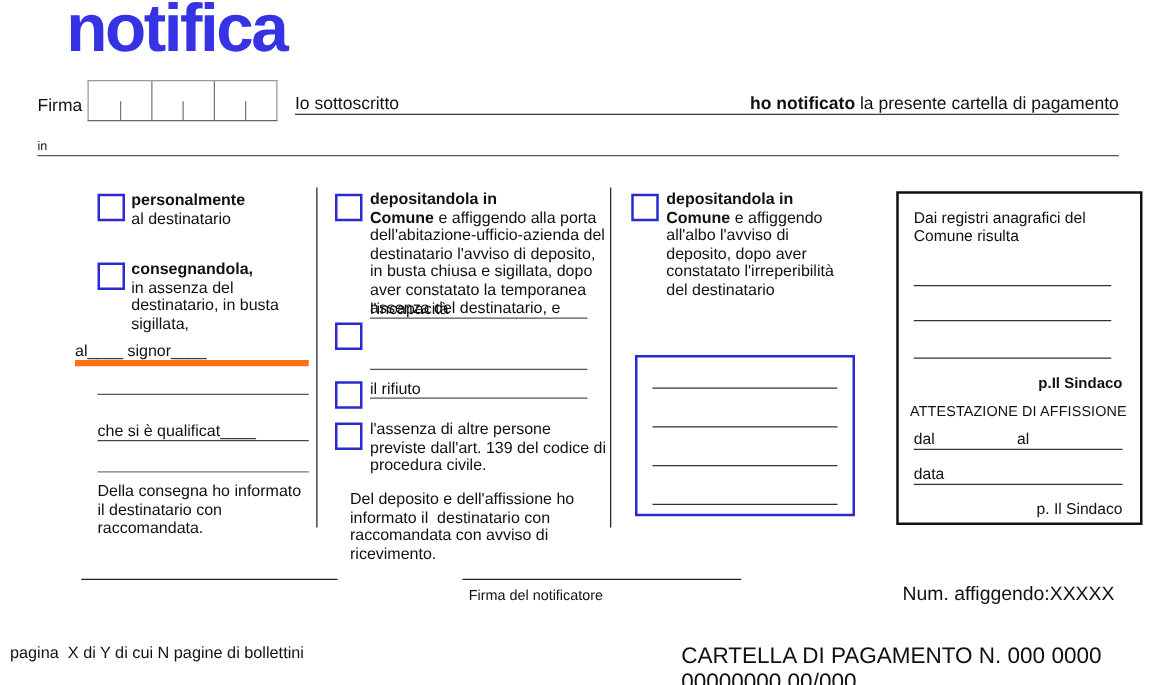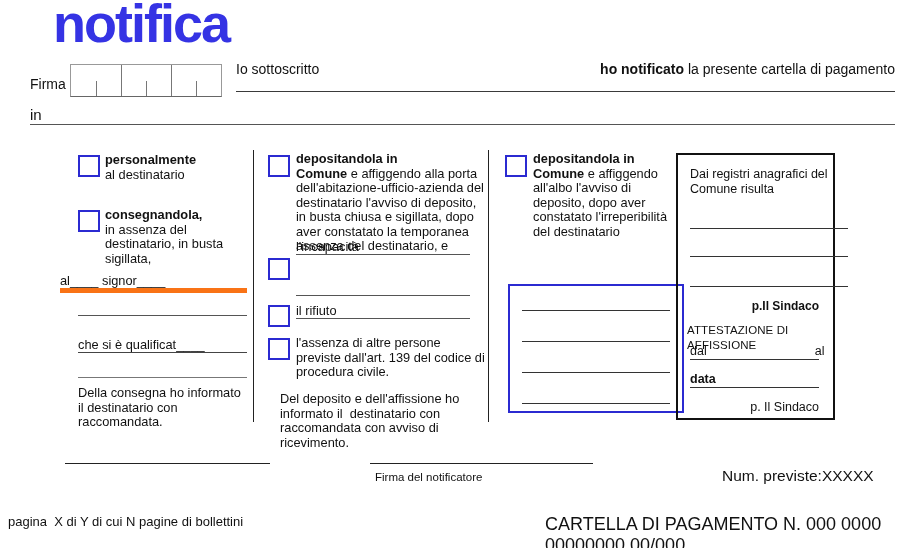--- a/index.html
+++ b/index.html
@@ -12,23 +12,23 @@
 
   
   .lbl-oggi{position:absolute;left:30px;top:76px;font-size:14px;}
   .comb{position:absolute;left:70px;top:64px;width:150px;height:31px;
         border:1px solid #999;border-bottom-color:#666;}
   .comb .tick{position:absolute;width:1px;background:#777;bottom:0;}
   .comb .tall{top:0;}
   .comb .short{top:50%;}
   .row-sottoscritto{position:absolute;left:236px;top:62px;width:659px;height:30px;
         border-bottom:1.5px solid #3a3a3a;font-size:14px;display:flex;
-        align-items:flex-end;justify-content:space-between;padding-bottom:14px;box-sizing:border-box;}
+        align-items:flex-end;justify-content:space-between;padding-bottom:1px;box-sizing:border-box;}
   .row-in{position:absolute;left:30px;top:99px;width:865px;height:26px;
-        border-bottom:1.5px solid #555;font-size:15px;display:flex;align-items:flex-end;
+        border-bottom:1.5px solid #555;font-size:10px;display:flex;align-items:flex-end;
         padding-bottom:1px;box-sizing:border-box;}
   .b{font-weight:bold;}
 
   
   .col{position:absolute;top:150px;font-size:12.8px;line-height:14.5px;}
   .col1{left:60px;width:190px;height:275px;}
   .col2{left:264px;width:224px;height:275px;}
   .col3{left:500px;width:212px;height:275px;}
   .vline{position:absolute;top:150px;height:272px;width:1px;background:#222;}
   .vline.d1{left:253px;}
@@ -60,31 +60,31 @@
   
   .col3 .cb{left:5px;}
   .col3 .opt-text{margin-left:33px;width:152px;}
   .bluebox{position:absolute;left:8px;top:134px;width:172px;height:125px;
            border:2.5px solid #2b2ad1;}
   .bluebox .wl{margin:0 12px;border-bottom:1.5px solid #333;}
   .bluebox .wl.first{height:24px;}
   .bluebox .wl.mid{height:30px;}
 
   
-  .regbox{position:absolute;left:676px;top:153px;width:159px;height:267px;
+  .regbox{position:absolute;left:717px;top:153px;width:197px;height:267px;
           border:2px solid #111;box-sizing:border-box;font-size:12.5px;line-height:15px;}
   .reg-title{position:absolute;left:12px;top:12px;width:155px;}
   .reg-hl{position:absolute;left:12px;width:158px;border-bottom:1.5px solid #333;height:0;}
   .reg-sindaco1{position:absolute;right:14px;top:144px;font-size:12px;font-weight:bold;}
   .reg-attest{position:absolute;left:9px;top:168px;font-size:11.5px;letter-spacing:0.1px;}
   .reg-dal{position:absolute;left:12px;right:14px;top:186px;height:18px;
            border-bottom:1.5px solid #333;display:flex;align-items:flex-end;font-size:12.5px;}
-  .reg-dal .al-part{margin-left:108px;}
+  .reg-dal .al-part{margin-left:66px;}
   .reg-data{position:absolute;left:12px;right:14px;top:214px;height:18px;
-           border-bottom:1.5px solid #333;display:flex;align-items:flex-end;font-size:12.5px;font-weight:bold;}
+           border-bottom:1.5px solid #333;display:flex;align-items:flex-end;font-size:12.5px;}
   .reg-sindaco2{position:absolute;right:14px;top:245px;font-size:12.5px;}
 
   
   .sigline{position:absolute;height:15px;border-bottom:1.5px solid #222;top:448px;}
   .sig1line{left:65px;width:205px;}
   .sig2line{left:370px;width:223px;}
   .siglbl{position:absolute;top:471px;font-size:11.5px;}
   .sig1lbl{left:65px;}
   .sig2lbl{left:375px;}
   .numrich{position:absolute;left:722px;top:467px;font-size:15.5px;}
@@ -188,18 +188,18 @@
     </div>
     <div class="reg-data">
       <span>data</span>
     </div>
     <div class="reg-sindaco2">p. Il Sindaco</div>
   </div>
 
   <div class="sigline sig1line"></div>
   <div class="sigline sig2line"></div>
   <div class="siglbl sig2lbl">Firma del notificatore</div>
-  <div class="numrich">Num. previste:XXXXX</div>
+  <div class="numrich">Num. affiggendo:XXXXX</div>
 
   <div class="pagina">pagina  X di Y di cui N pagine di bollettini</div>
   <div class="cartella">CARTELLA DI PAGAMENTO N. 000 0000 00000000 00/000</div>
 
 </div>
 
 </body></html>

